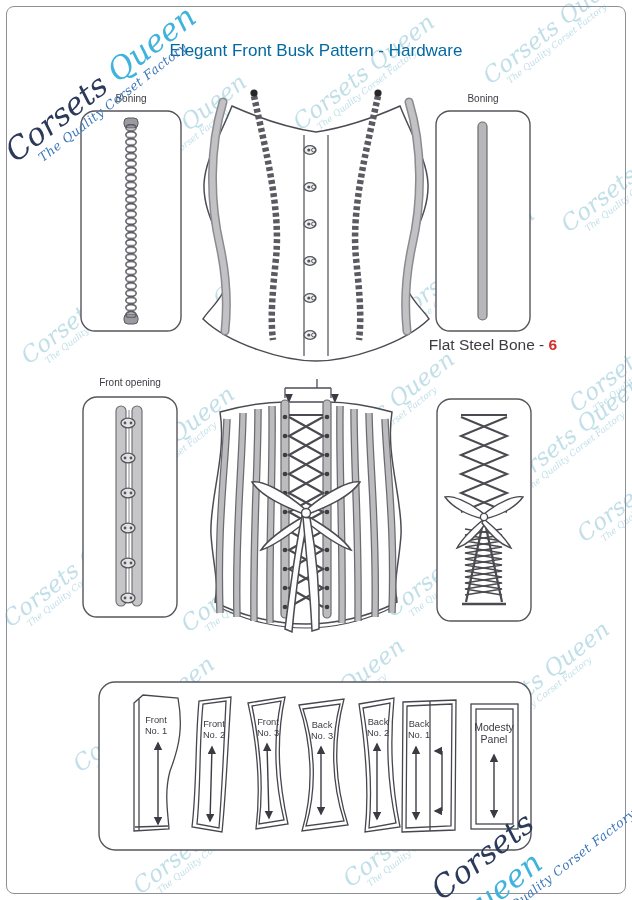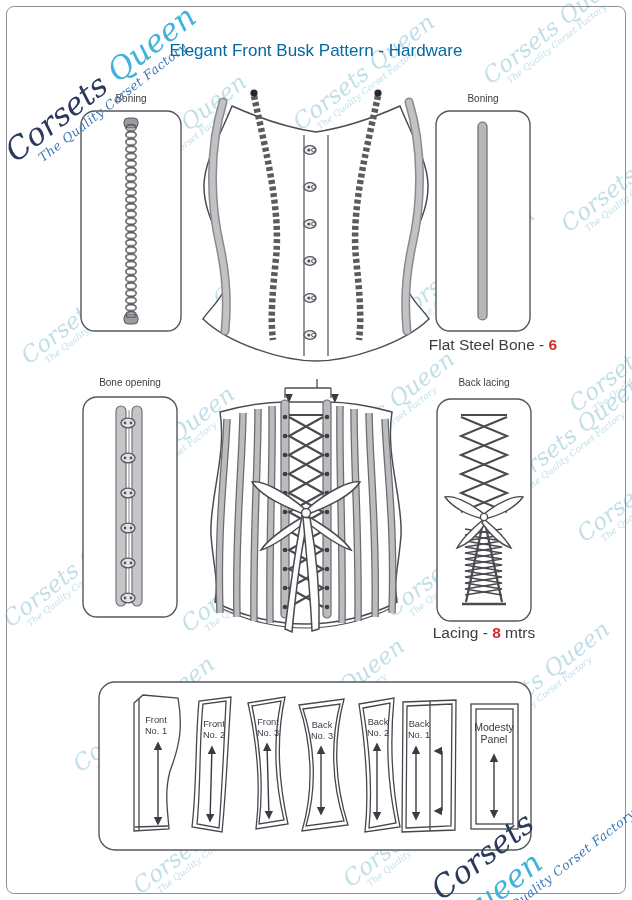--- a/index.html
+++ b/index.html
@@ -177,22 +177,21 @@
       <use href="#hk" x="115" y="173"></use>
         <use href="#hk" x="115" y="210"></use>
         <use href="#hk" x="115" y="247"></use>
     </g>
   </svg>
 
   <div class="t-center caption" style="left:373px;width:240px;top:336px">
     <span>Flat Steel Bone - </span><span class="red">6</span>
   </div>
 
-  <div class="t-center box-label" style="left:30px;width:200px;top:377px">Bone opening</div>
-  <div class="t-center box-label" style="left:384px;width:200px;top:377px">Back lacing</div>
+  <div class="t-center box-label" style="left:30px;width:200px;top:377px">Front opening</div>
 
   <svg class="svg-abs" style="left:82px;top:396px" width="96" height="222" viewBox="0 0 96 222">
     <defs>
       <g id="bhk">
         <ellipse cx="0" cy="0" rx="7" ry="4.8" fill="#e3e3e6" stroke="#55555c" stroke-width="1.3"></ellipse>
         <circle cx="-3" cy="0" r="1.4" fill="#55555c"></circle>
         <circle cx="3" cy="0" r="1.4" fill="#55555c"></circle>
       </g>
     </defs>
     <rect x="1" y="1" width="94" height="220" rx="14" fill="#fff" stroke="#55555c" stroke-width="1.4"></rect>
@@ -307,23 +306,20 @@
     </g>
     <g fill="#fdfdfd" stroke="#4a4a50" stroke-width="1.4">
       <path d="M48,116 C32,103 16,97 9,99 C17,110 33,118 48,121 Z"></path>
       <path d="M48,116 C64,103 80,97 87,99 C79,110 63,118 48,121 Z"></path>
       <path d="M48,121 C36,131 26,141 21,150 C33,146 43,135 50,125 Z"></path>
       <path d="M48,121 C60,131 70,141 75,150 C63,146 53,135 46,125 Z"></path>
       <circle cx="48" cy="119" r="3.6"></circle>
     </g>
   </svg>
 
-  <div class="t-center caption" style="left:364px;width:240px;top:624px">
-    <span>Lacing  - </span><span class="red">8</span><span> mtrs</span>
-  </div>
 
 
   <svg class="svg-abs" style="left:98px;top:681px" width="434" height="172" viewBox="0 0 434 172">
     <defs>
       <marker id="pa" markerWidth="7" markerHeight="7" refX="5" refY="3" orient="auto-start-reverse">
         <path d="M0,0 L6,3 L0,6 Z" fill="#3b3b43"></path>
       </marker>
     </defs>
     <rect x="1" y="1" width="432" height="168" rx="16" fill="#fff" stroke="#55555c" stroke-width="1.4"></rect>
     <g fill="#fff" stroke="#46464e" stroke-width="1.3">

